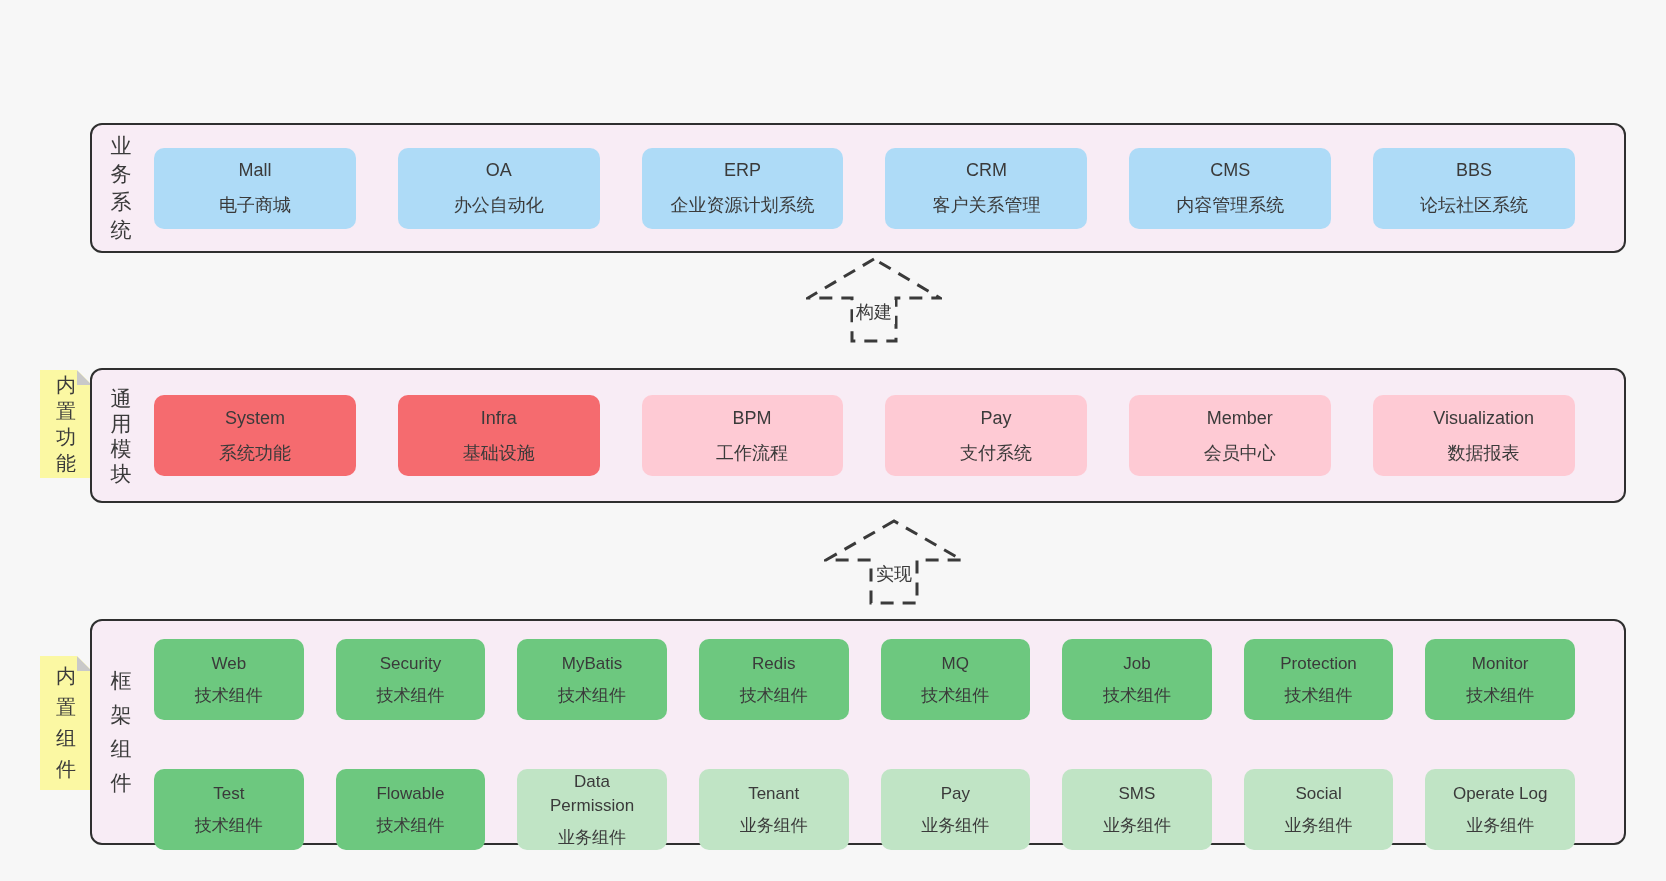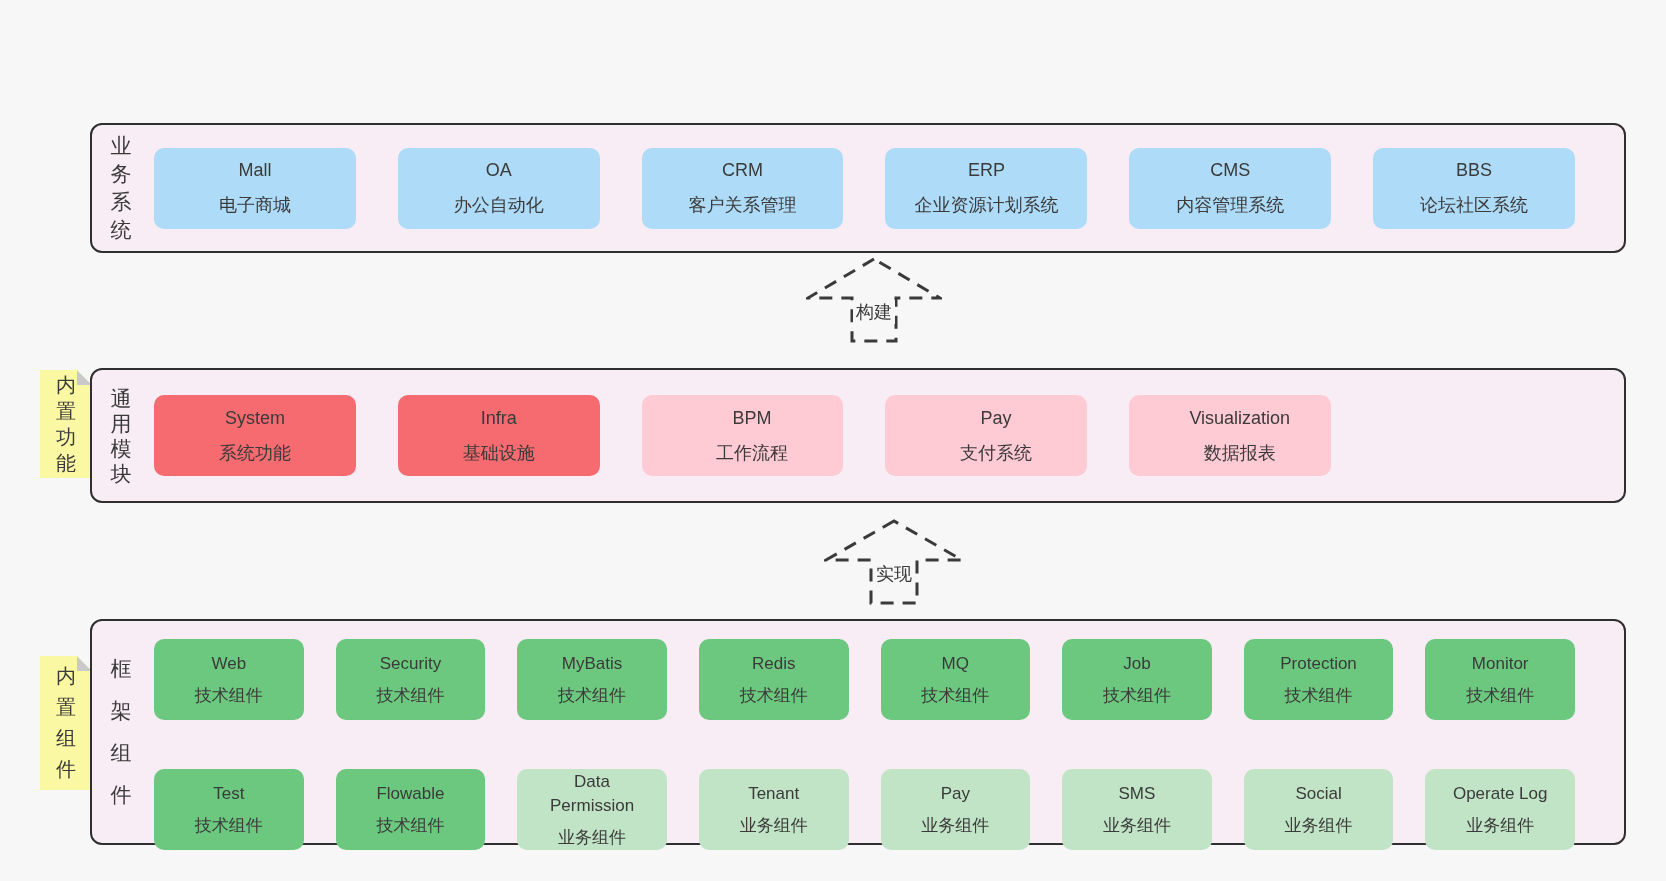--- a/index.html
+++ b/index.html
@@ -25,21 +25,21 @@
     border:2px solid var(--c-panel-border);border-radius:12px;box-sizing:border-box;
     display:flex;z-index:2;}
   #panel-business{top:123px;height:130px;}
   #panel-modules{top:368px;height:135px;}
   #panel-framework{top:619px;height:226px;}
 
   .vlabel{flex:none;width:58px;display:flex;align-items:center;justify-content:center;}
   .vlabel .vtext{width:24px;text-align:center;word-break:break-all;font-size:21px;color:var(--c-text);}
   #panel-business .vtext{line-height:28px;}
   #panel-modules .vtext{line-height:25px;}
-  #panel-framework .vtext{line-height:42px;}
+  #panel-framework .vtext{line-height:34px;}
 
   .boxgrid{flex:1;display:grid;align-content:center;padding:0 49px 0 4px;}
   .cols-6{grid-template-columns:repeat(6,1fr);column-gap:42px;}
   .cols-8{grid-template-columns:repeat(8,1fr);column-gap:32px;row-gap:24px;}
 
   .box{border-radius:10px;display:flex;flex-direction:column;align-items:center;justify-content:center;
     text-align:center;color:var(--c-text);gap:8px;}
   .cols-6 .box{height:81px;font-size:18px;line-height:27px;}
   .cols-8 .box{height:81px;font-size:17px;line-height:24px;margin-top:25px;}
   .cols-8 .box-title{max-width:110px;}
@@ -88,26 +88,26 @@
     <div class="boxgrid cols-6">
         <div class="box blue">
           <div class="box-title">Mall</div>
           <div class="box-sub">电子商城</div>
         </div>
         <div class="box blue">
           <div class="box-title">OA</div>
           <div class="box-sub">办公自动化</div>
         </div>
         <div class="box blue">
+          <div class="box-title">ERP</div>
+          <div class="box-sub">企业资源计划系统</div>
+        </div>
+        <div class="box blue">
           <div class="box-title">CRM</div>
           <div class="box-sub">客户关系管理</div>
-        </div>
-        <div class="box blue">
-          <div class="box-title">ERP</div>
-          <div class="box-sub">企业资源计划系统</div>
         </div>
         <div class="box blue">
           <div class="box-title">CMS</div>
           <div class="box-sub">内容管理系统</div>
         </div>
         <div class="box blue">
           <div class="box-title">BBS</div>
           <div class="box-sub">论坛社区系统</div>
         </div>
       </div>
@@ -128,20 +128,24 @@
         </div>
         <div class="box pink">
           <div class="box-title">BPM</div>
           <div class="box-sub">工作流程</div>
         </div>
         <div class="box pink">
           <div class="box-title">Pay</div>
           <div class="box-sub">支付系统</div>
         </div>
         <div class="box pink">
+          <div class="box-title">Member</div>
+          <div class="box-sub">会员中心</div>
+        </div>
+        <div class="box pink">
           <div class="box-title">Visualization</div>
           <div class="box-sub">数据报表</div>
         </div>
       </div>
   </section>
 
   <section class="panel" id="panel-framework">
     <div class="vlabel">
       <div class="vtext">框架组件</div>
     </div>

